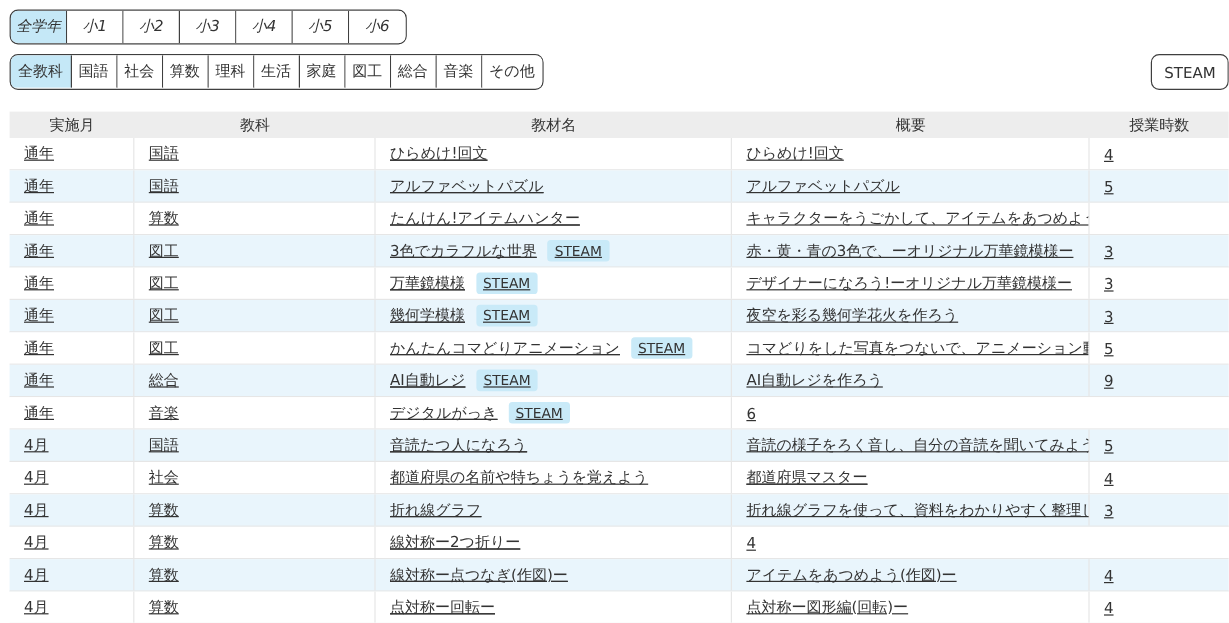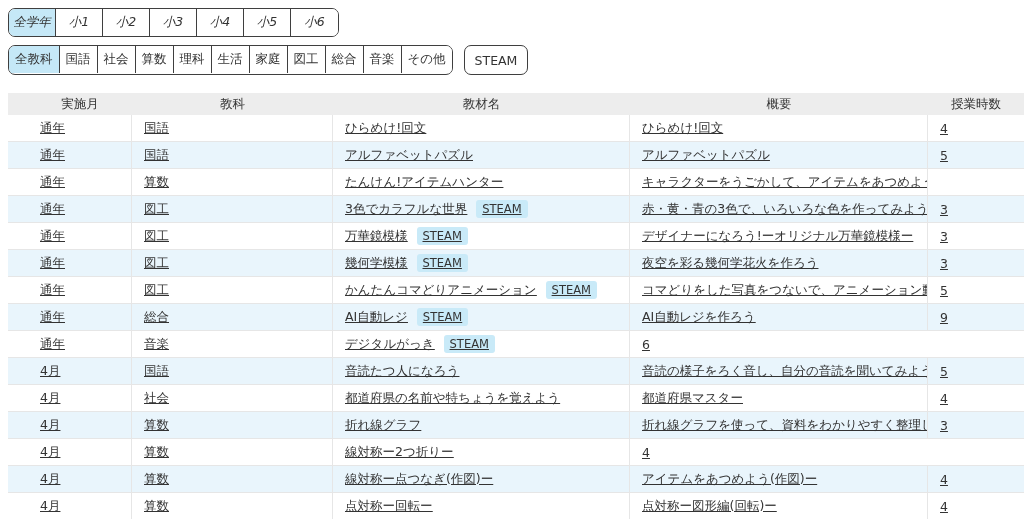--- a/index.html
+++ b/index.html
@@ -28,36 +28,35 @@
   .tab{
     display:flex;align-items:center;justify-content:center;
     height:27px;cursor:pointer;white-space:nowrap;
     border-right:1.5px solid var(--border-dark,#3f3f3f);
     padding:0 6px;background:#fff;
   }
   .tab:last-child{border-right:none;}
   .tab.active{background:var(--accent,#c5e8f7);}
   .grade-tab{width:47px;font-style:italic;}
   .subject-tab{min-width:34px;}
-  .subject-row{margin-top:8px;display:flex;gap:11px;}
+  .subject-row{margin-top:8px;display:flex;gap:11px;justify-content:space-between;}
   .steam-btn{
     display:inline-flex;align-items:center;justify-content:center;
     height:30px;padding:0 10px;background:#fff;cursor:pointer;
     border:1.5px solid var(--border-dark,#3f3f3f);border-radius:7px;
     font-family:inherit;font-size:12.5px;color:var(--text,#333);
   }
   .subject-row .tab-group{height:30px;}
   .subject-row .tab{height:27px;}
   
   .table{margin:18px 0 0 8px;width:1016px;}
   .tr{
     display:grid;
     grid-template-columns:104px 201px 297px 298px 1fr;
     align-items:center;
-    padding-left:20px;
   }
   .thead{
     background:var(--header-bg,#ededed);height:22px;
   }
   .thead .th{
     text-align:center;font-size:12.5px;color:var(--text,#333);
   }
   .tbody .tr{
     height:27px;border-bottom:1px solid var(--border-light,#e6e6e6);
     background:#fff;
@@ -147,21 +146,21 @@
         <div class="td summary-cell">キャラクターをうごかして、アイテムをあつめよう</div>
         <div class="td hours-cell"></div>
       </div>
       <div class="tr alt">
         <div class="td month-cell">通年</div>
         <div class="td subject-cell">図工</div>
         <div class="td material-cell">
           <a class="material-link">3色でカラフルな世界</a>
           <span class="badge">STEAM</span>
         </div>
-        <div class="td summary-cell">赤・黄・青の3色で、いろいろな色を作ってみよう</div>
+        <div class="td summary-cell">赤・黄・青の3色で、ーオリジナル万華鏡模様ー</div>
         <div class="td hours-cell">3</div>
       </div>
       <div class="tr">
         <div class="td month-cell">通年</div>
         <div class="td subject-cell">図工</div>
         <div class="td material-cell">
           <a class="material-link">万華鏡模様</a>
           <span class="badge">STEAM</span>
         </div>
         <div class="td summary-cell">デザイナーになろう!ーオリジナル万華鏡模様ー</div>

